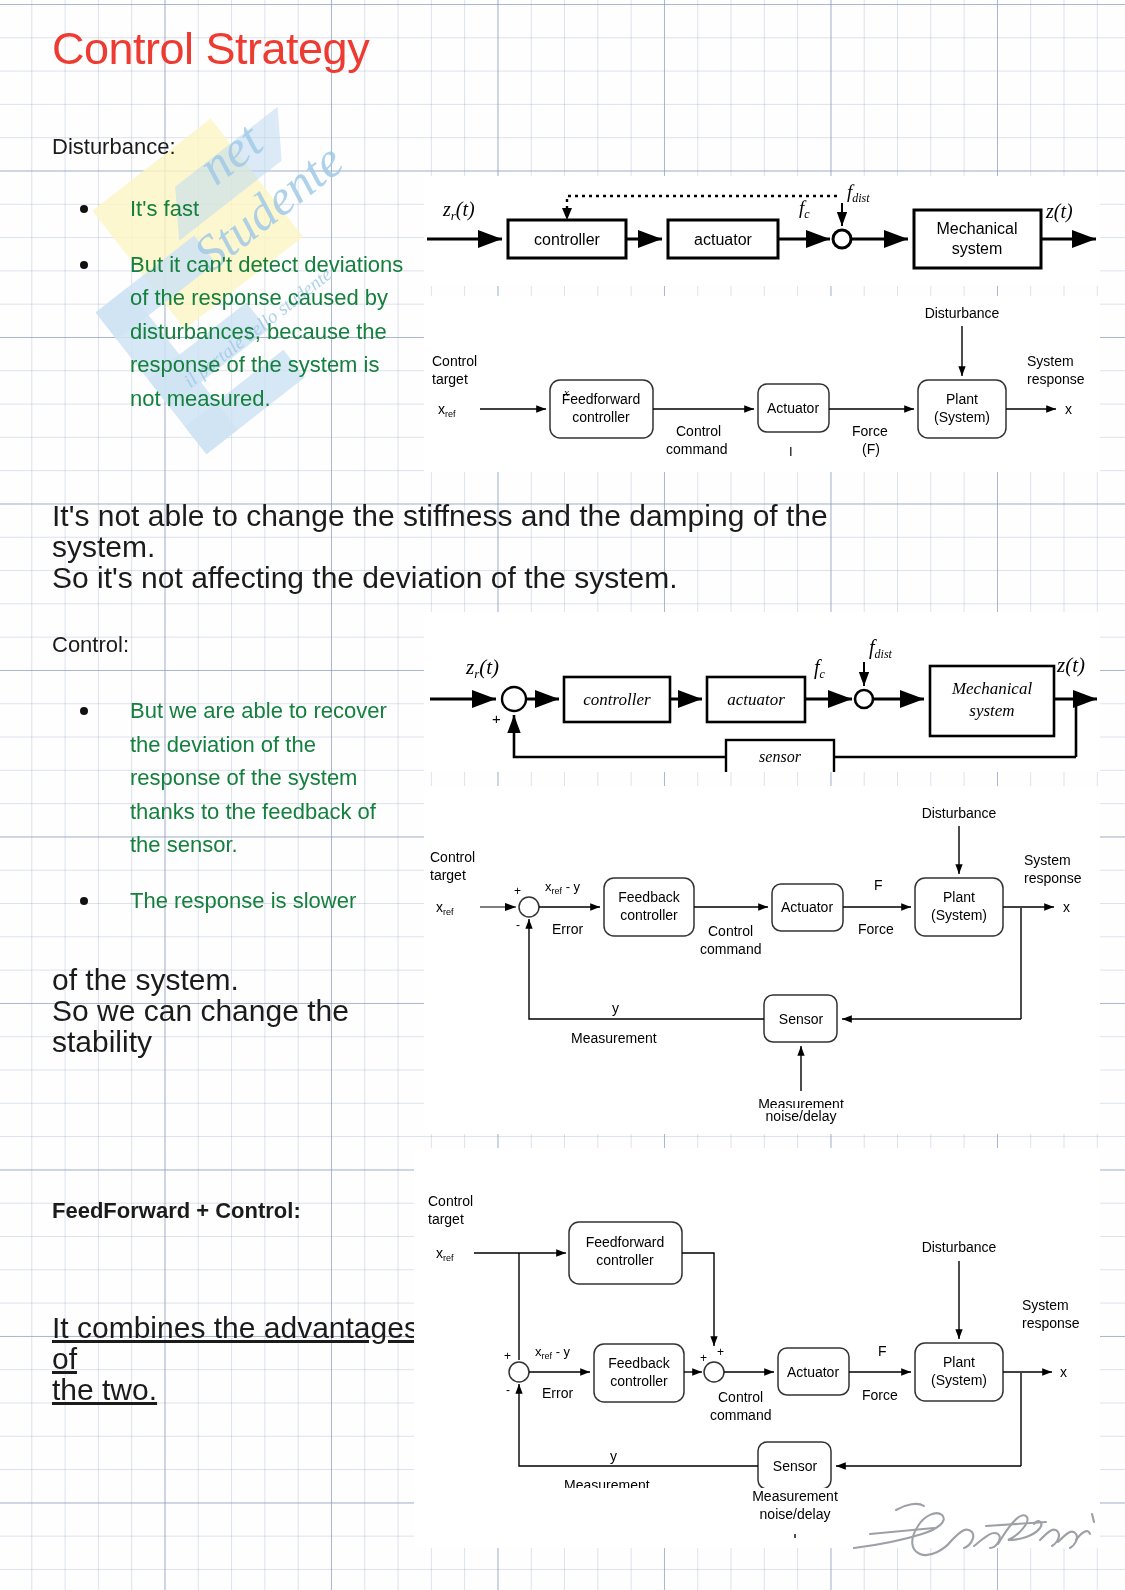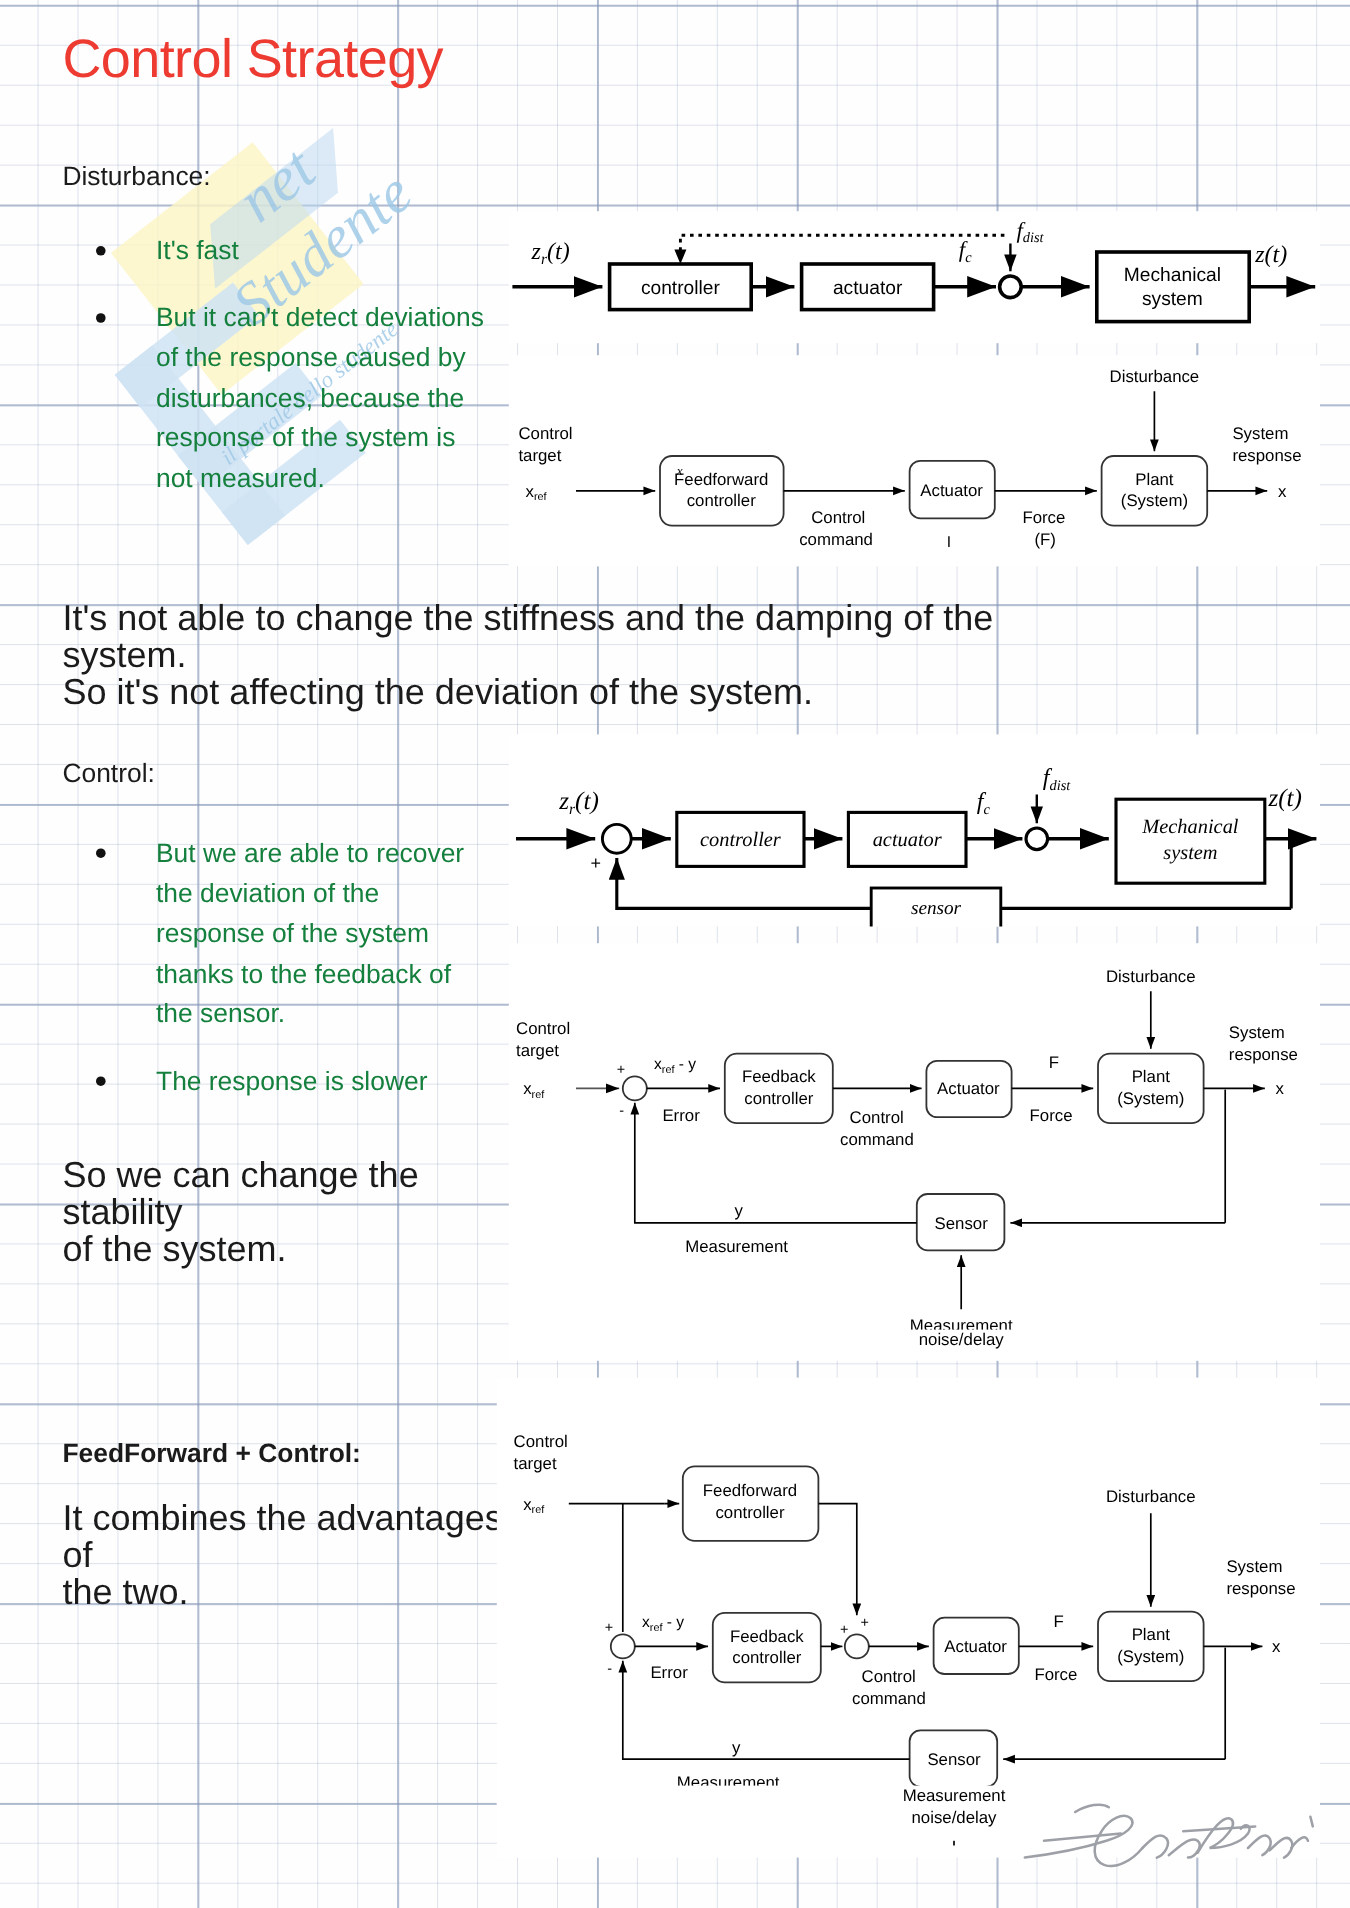--- a/index.html
+++ b/index.html
@@ -95,27 +95,27 @@
   </div>
 
   <div class="abs sec-head" style="left:52px;top:632px;">Control:</div>
 
   <ul class="bullets abs" style="left:52px;top:694px;width:355px;">
     <li><span class="dot"></span><span>But we are able to recover the deviation of the response of the system thanks to the feedback of the sensor.</span></li>
     <li><span class="dot"></span><span>The response is slower</span></li>
   </ul>
 
   <div class="abs para" style="left:52px;top:964px;width:380px;">
+    <div>of the system.</div>
     <div>So we can change the stability</div>
-    <div>of the system.</div>
   </div>
 
   <div class="abs sec-head bold" style="left:52px;top:1198px;">FeedForward + Control:</div>
 
-  <div class="abs para" style="left:52px;top:1250px;width:380px;">
+  <div class="abs para" style="left:52px;top:1312px;width:380px;text-decoration:underline;">
     <div>It combines the advantages of</div>
     <div>the two.</div>
   </div>
 
   <div class="abs plate" style="left:424px;top:176px;width:676px;height:110px;">
   <svg class="dg" width="676" height="110" viewBox="0 0 676 110">
     <defs>
       <marker id="ar" markerWidth="9" markerHeight="9" refX="8" refY="3" orient="auto">
         <path d="M0,0 L8,3 L0,6 z" fill="#000"></path>
       </marker>

